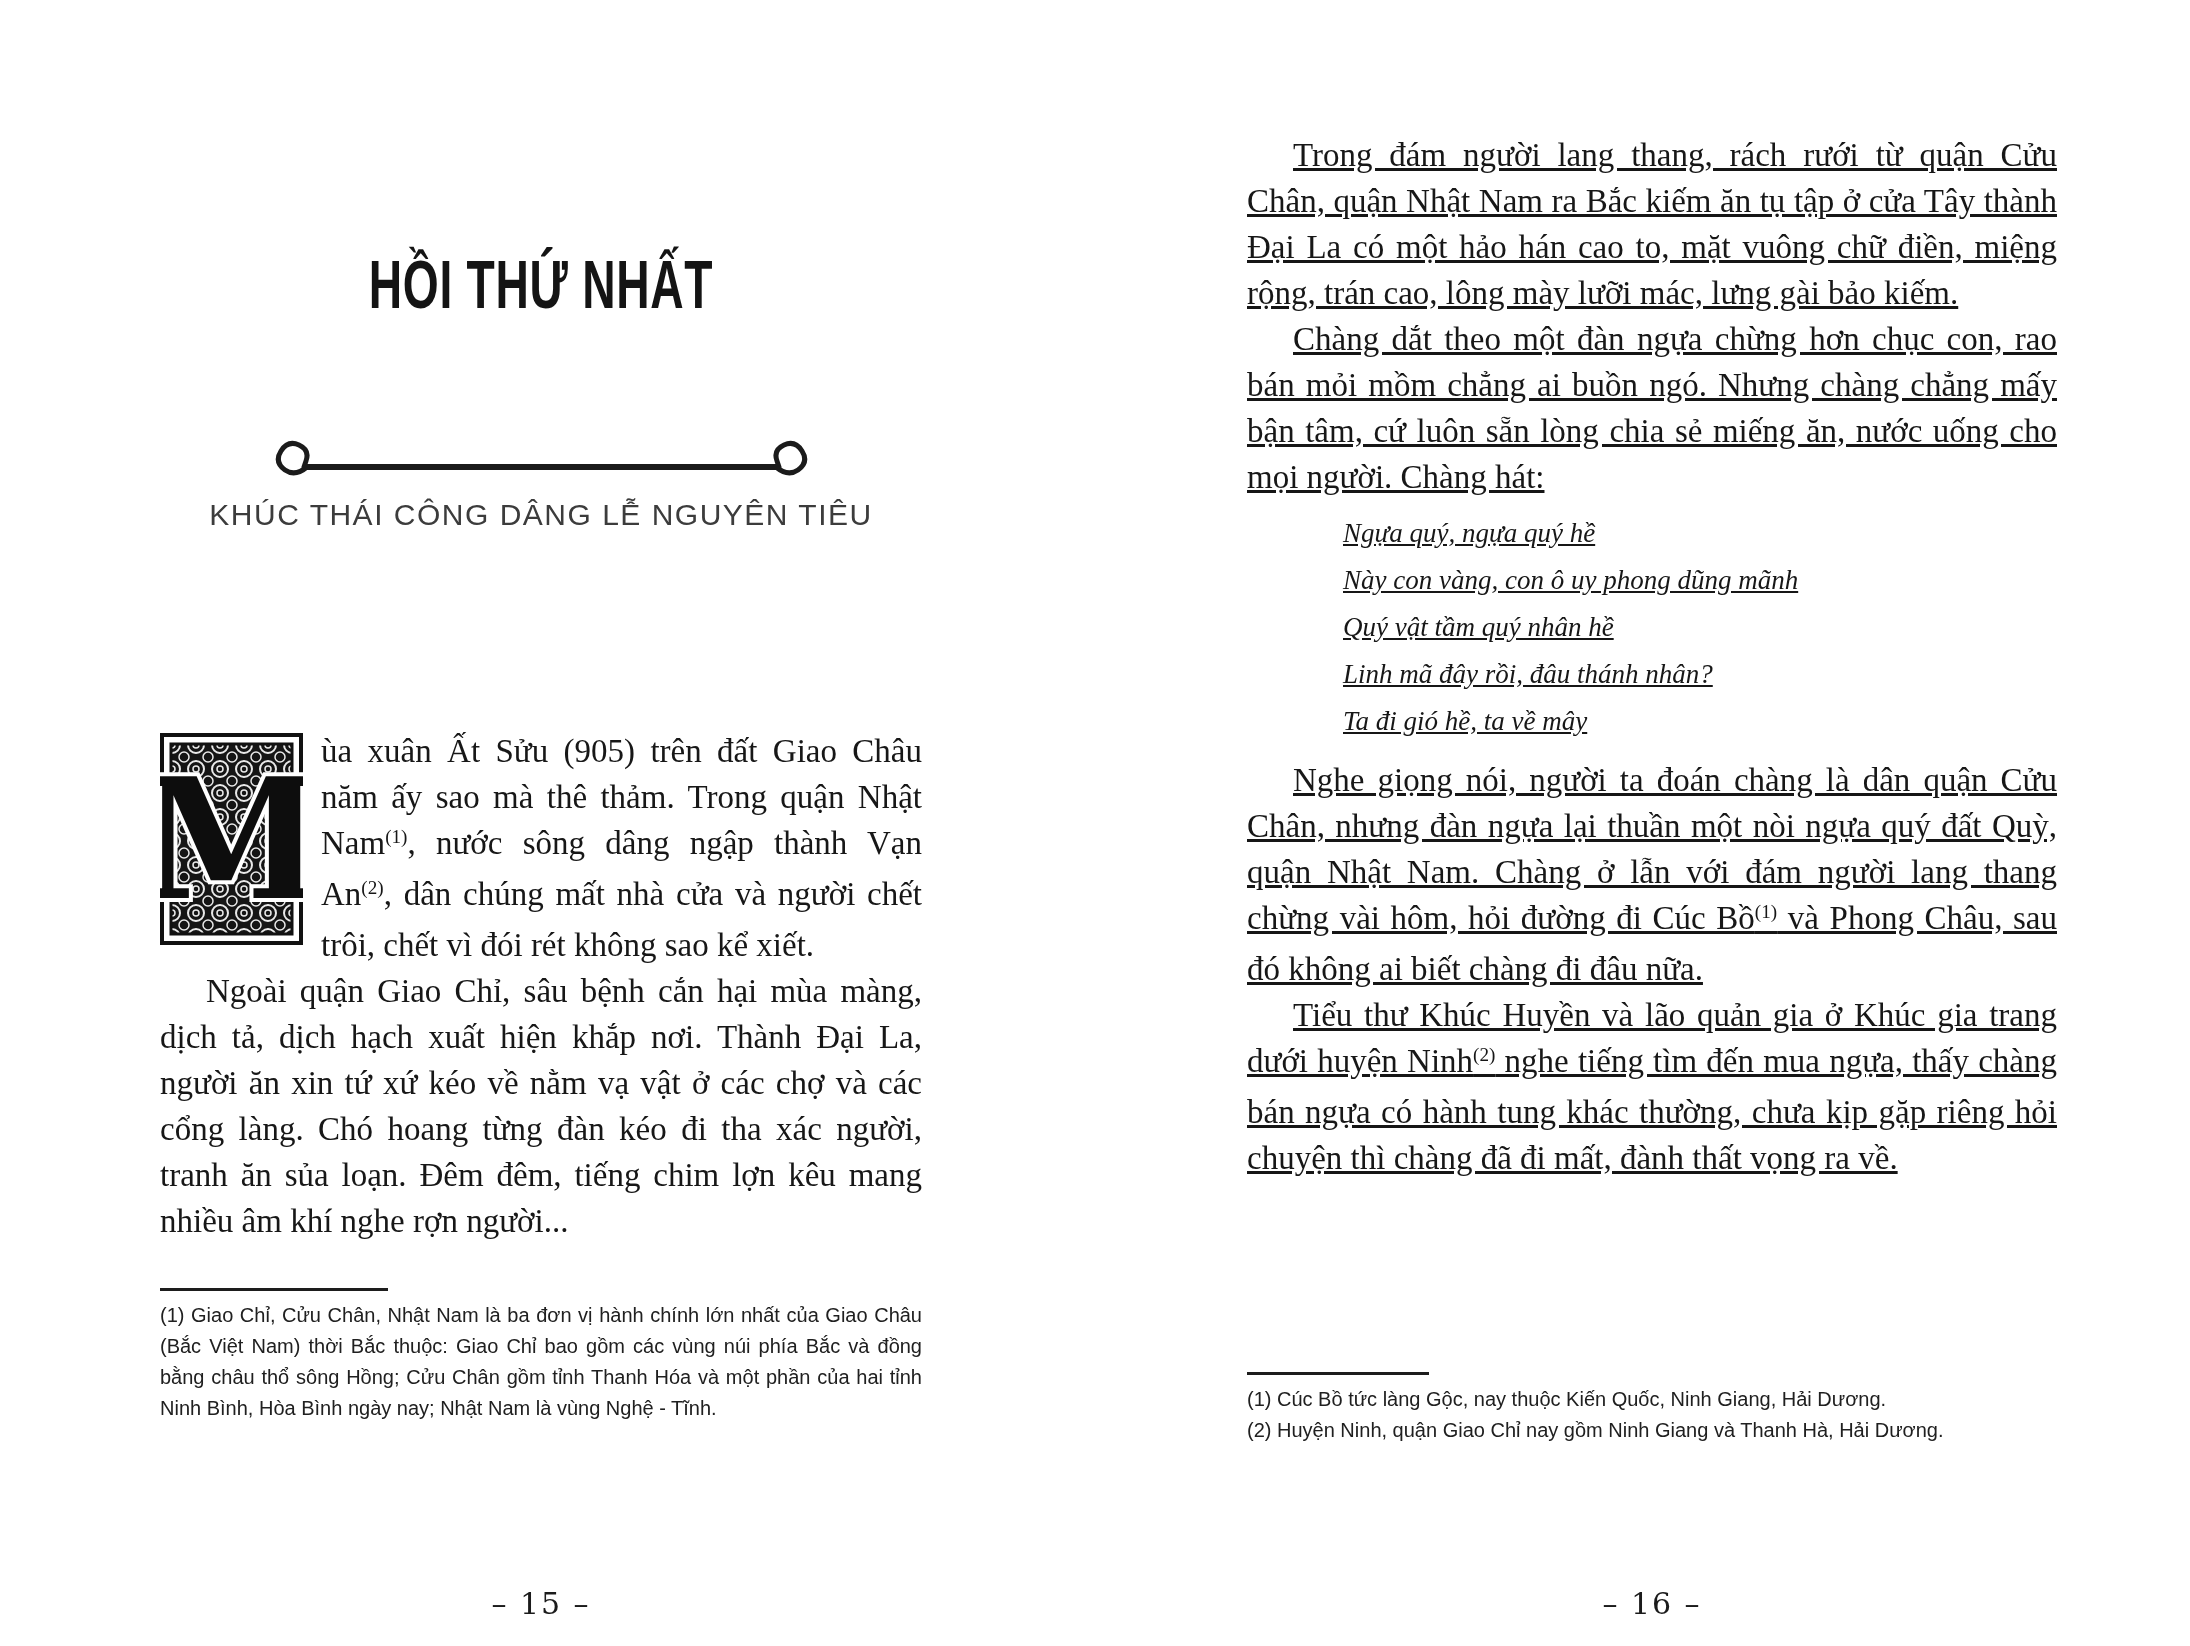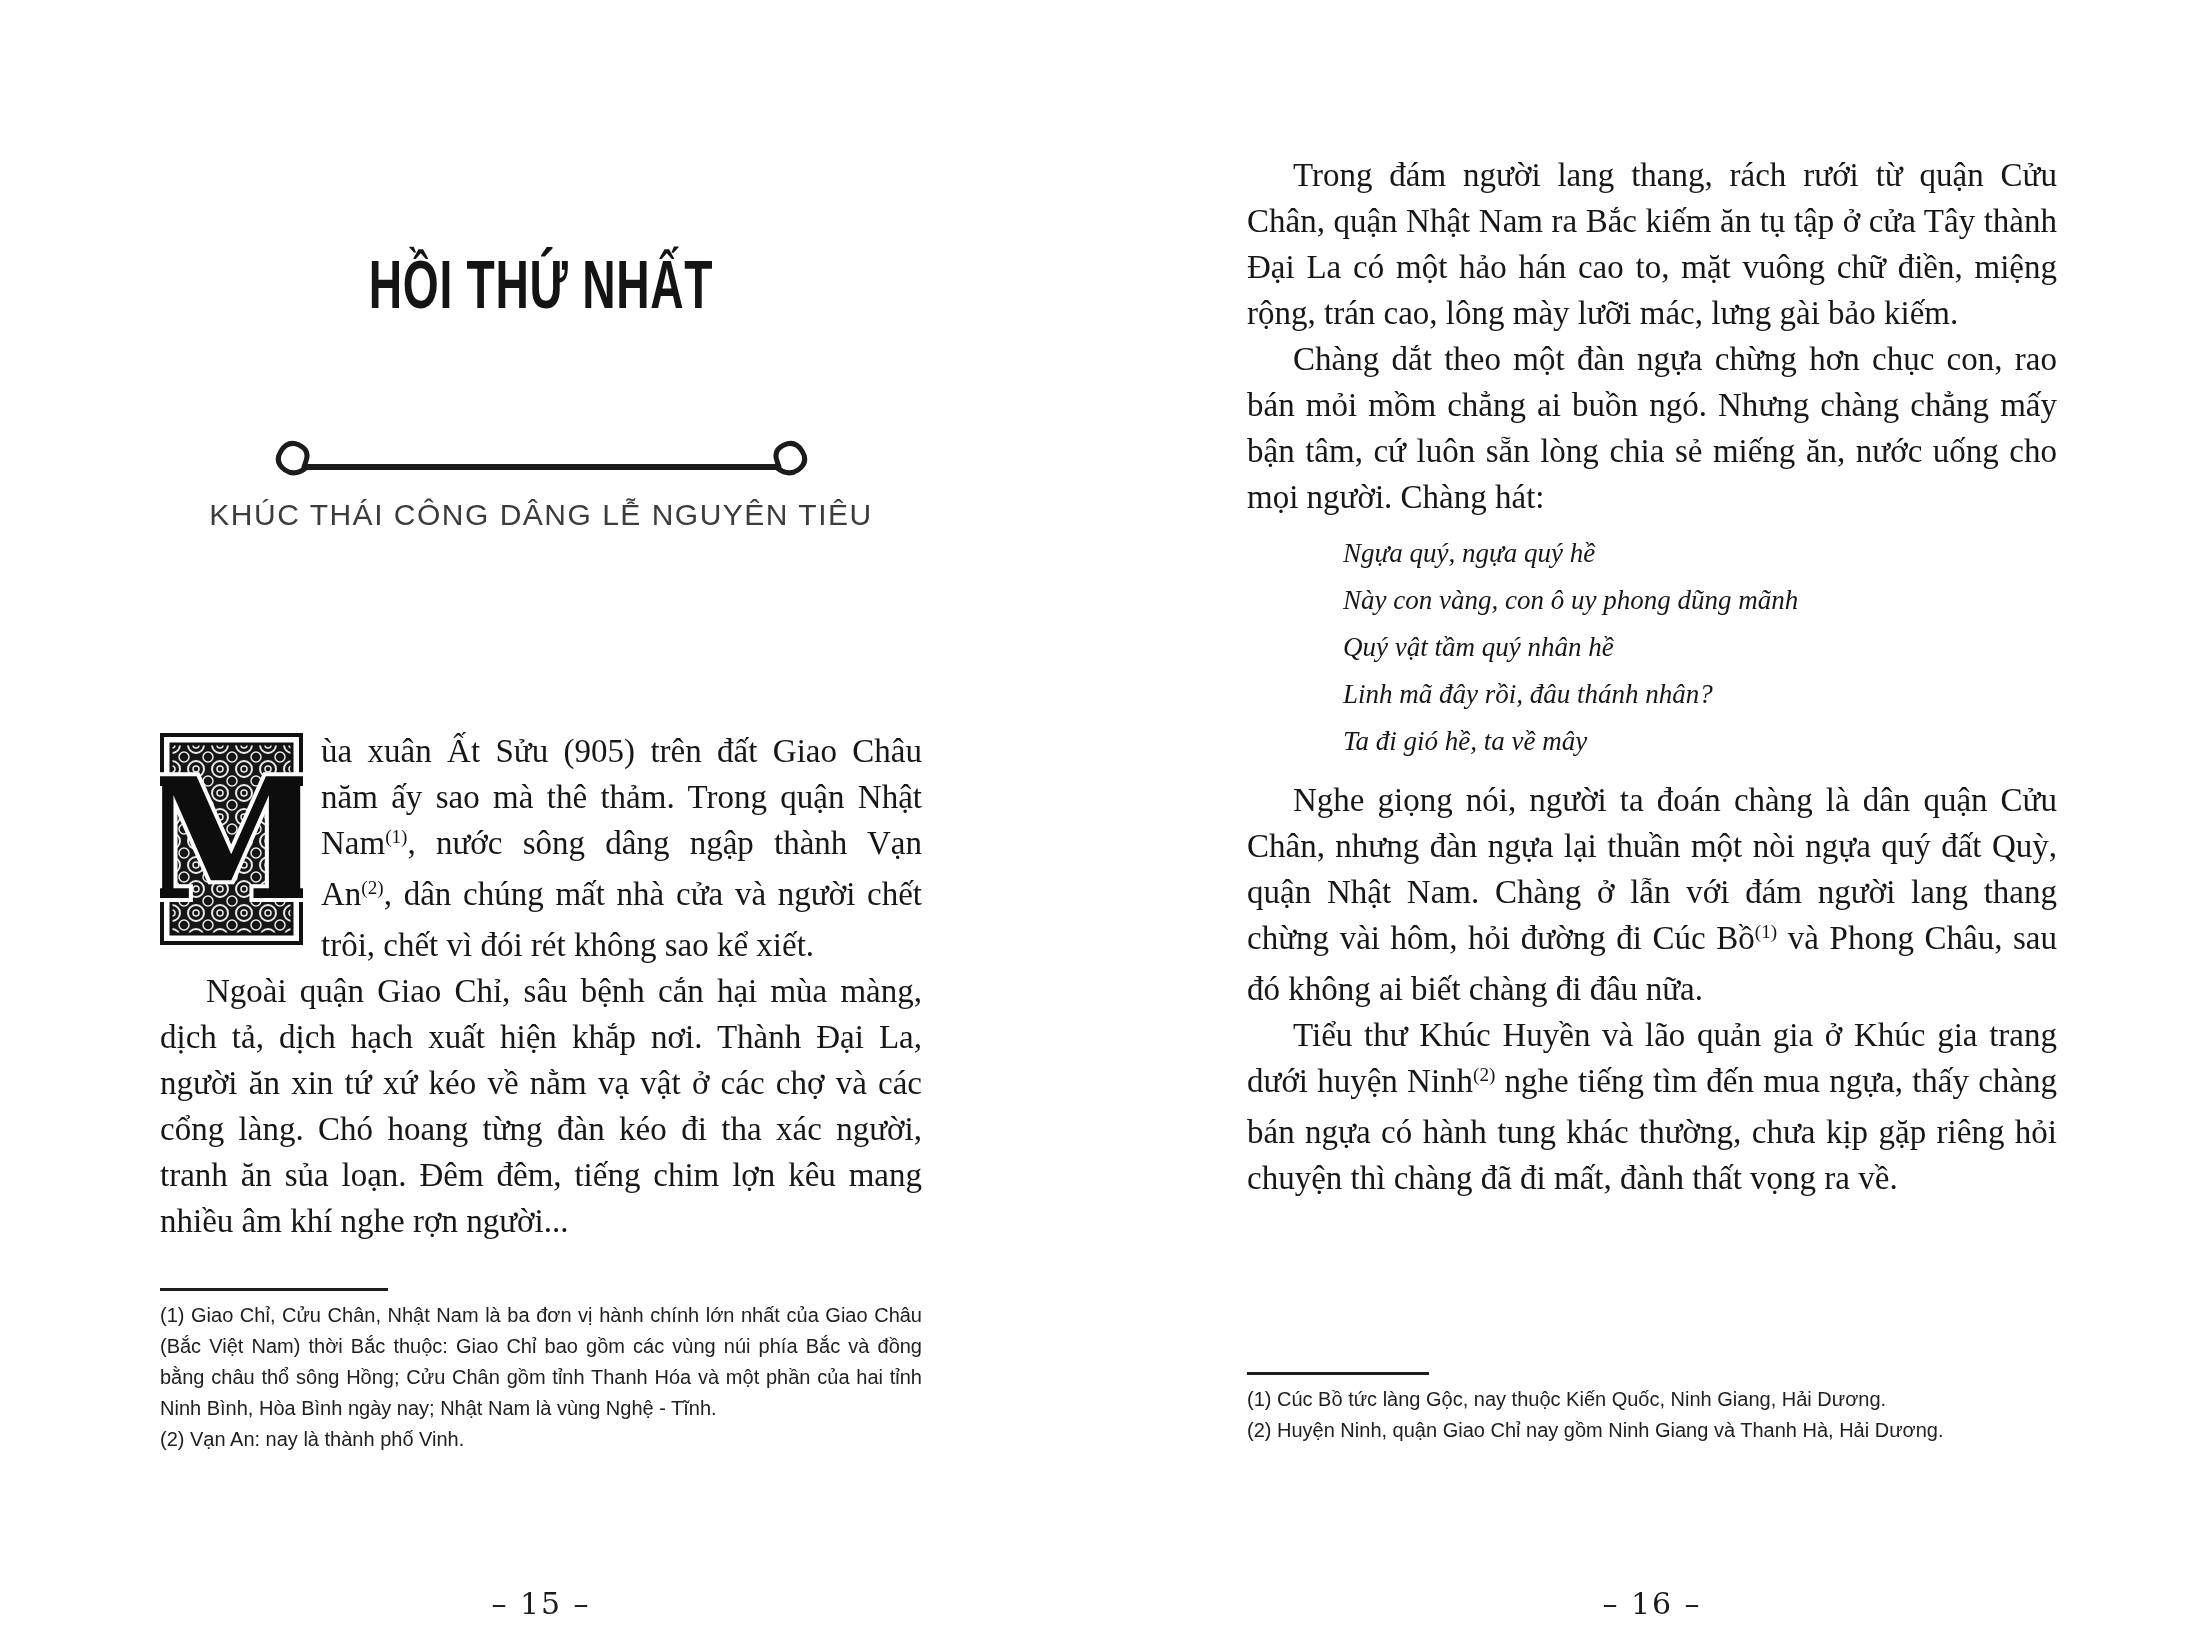--- a/index.html
+++ b/index.html
@@ -23,21 +23,21 @@
   .divider{position:absolute;top:436px;left:0;width:100%;text-align:center;}
   .subtitle{
     position:absolute;top:492px;left:0;width:100%;text-align:center;
     font-family:"Liberation Sans",sans-serif;font-size:30px;line-height:45px;
     letter-spacing:1.5px;color:#3c3c3c;
   }
 
   
   .body-block{position:absolute;left:0;width:100%;}
   .body-left{top:728px;}
-  .body-right{top:152px;}
+  .body-right{top:132px;text-decoration:underline;}
   p.body-para{margin:0;font-size:33px;line-height:46px;text-align:justify;color:#171717;}
   .indent{text-indent:46px;}
   .mt8{margin-top:8px;}
   .mt24{margin-top:24px;}
   .fnref{font-size:0.58em;position:relative;top:-0.55em;letter-spacing:0;}
 
   
   .dropcap-box{float:left;width:143px;height:212px;margin:5px 18px 0 0;}
   .dropcap-box svg{display:block;width:100%;height:100%;}
 
@@ -103,21 +103,20 @@
           <text x="71.5" y="165" text-anchor="middle" font-family="DejaVu Serif, serif" font-weight="bold" font-size="166" fill="#0d0d0d" stroke="#ffffff" stroke-width="8" paint-order="stroke">M</text>
         </svg>
       </span><span>ùa xuân Ất Sửu (905) trên đất Giao Châu năm ấy sao mà thê thảm. Trong quận Nhật Nam</span><span class="fnref">(1)</span><span>, nước sông dâng ngập thành Vạn An</span><span class="fnref">(2)</span><span>, dân chúng mất nhà cửa và người chết trôi, chết vì đói rét không sao kể xiết.</span>
     </p>
     <p class="body-para indent mt8">Ngoài quận Giao Chỉ, sâu bệnh cắn hại mùa màng, dịch tả, dịch hạch xuất hiện khắp nơi. Thành Đại La, người ăn xin tứ xứ kéo về nằm vạ vật ở các chợ và các cổng làng. Chó hoang từng đàn kéo đi tha xác người, tranh ăn sủa loạn. Đêm đêm, tiếng chim lợn kêu mang nhiều âm khí nghe rợn người...</p>
   </div>
 
   <div class="fnblock fnblock-left">
     <hr class="fnrule fnrule-left">
     <p class="footnote">(1) Giao Chỉ, Cửu Chân, Nhật Nam là ba đơn vị hành chính lớn nhất của Giao Châu (Bắc Việt Nam) thời Bắc thuộc: Giao Chỉ bao gồm các vùng núi phía Bắc và đồng bằng châu thổ sông Hồng; Cửu Chân gồm tỉnh Thanh Hóa và một phần của hai tỉnh Ninh Bình, Hòa Bình ngày nay; Nhật Nam là vùng Nghệ - Tĩnh.</p>
-    <p class="footnote single">(2) Vạn An: nay là thành phố Vinh.</p>
   </div>
 
   <div class="page-number">– 15 –</div>
 </section>
 
 <section class="page page-right">
 
   <div class="body-block body-right">
     <p class="body-para indent">Trong đám người lang thang, rách rưới từ quận Cửu Chân, quận Nhật Nam ra Bắc kiếm ăn tụ tập ở cửa Tây thành Đại La có một hảo hán cao to, mặt vuông chữ điền, miệng rộng, trán cao, lông mày lưỡi mác, lưng gài bảo kiếm.</p>
     <p class="body-para indent mt8">Chàng dắt theo một đàn ngựa chừng hơn chục con, rao bán mỏi mồm chẳng ai buồn ngó. Nhưng chàng chẳng mấy bận tâm, cứ luôn sẵn lòng chia sẻ miếng ăn, nước uống cho mọi người. Chàng hát:</p>

